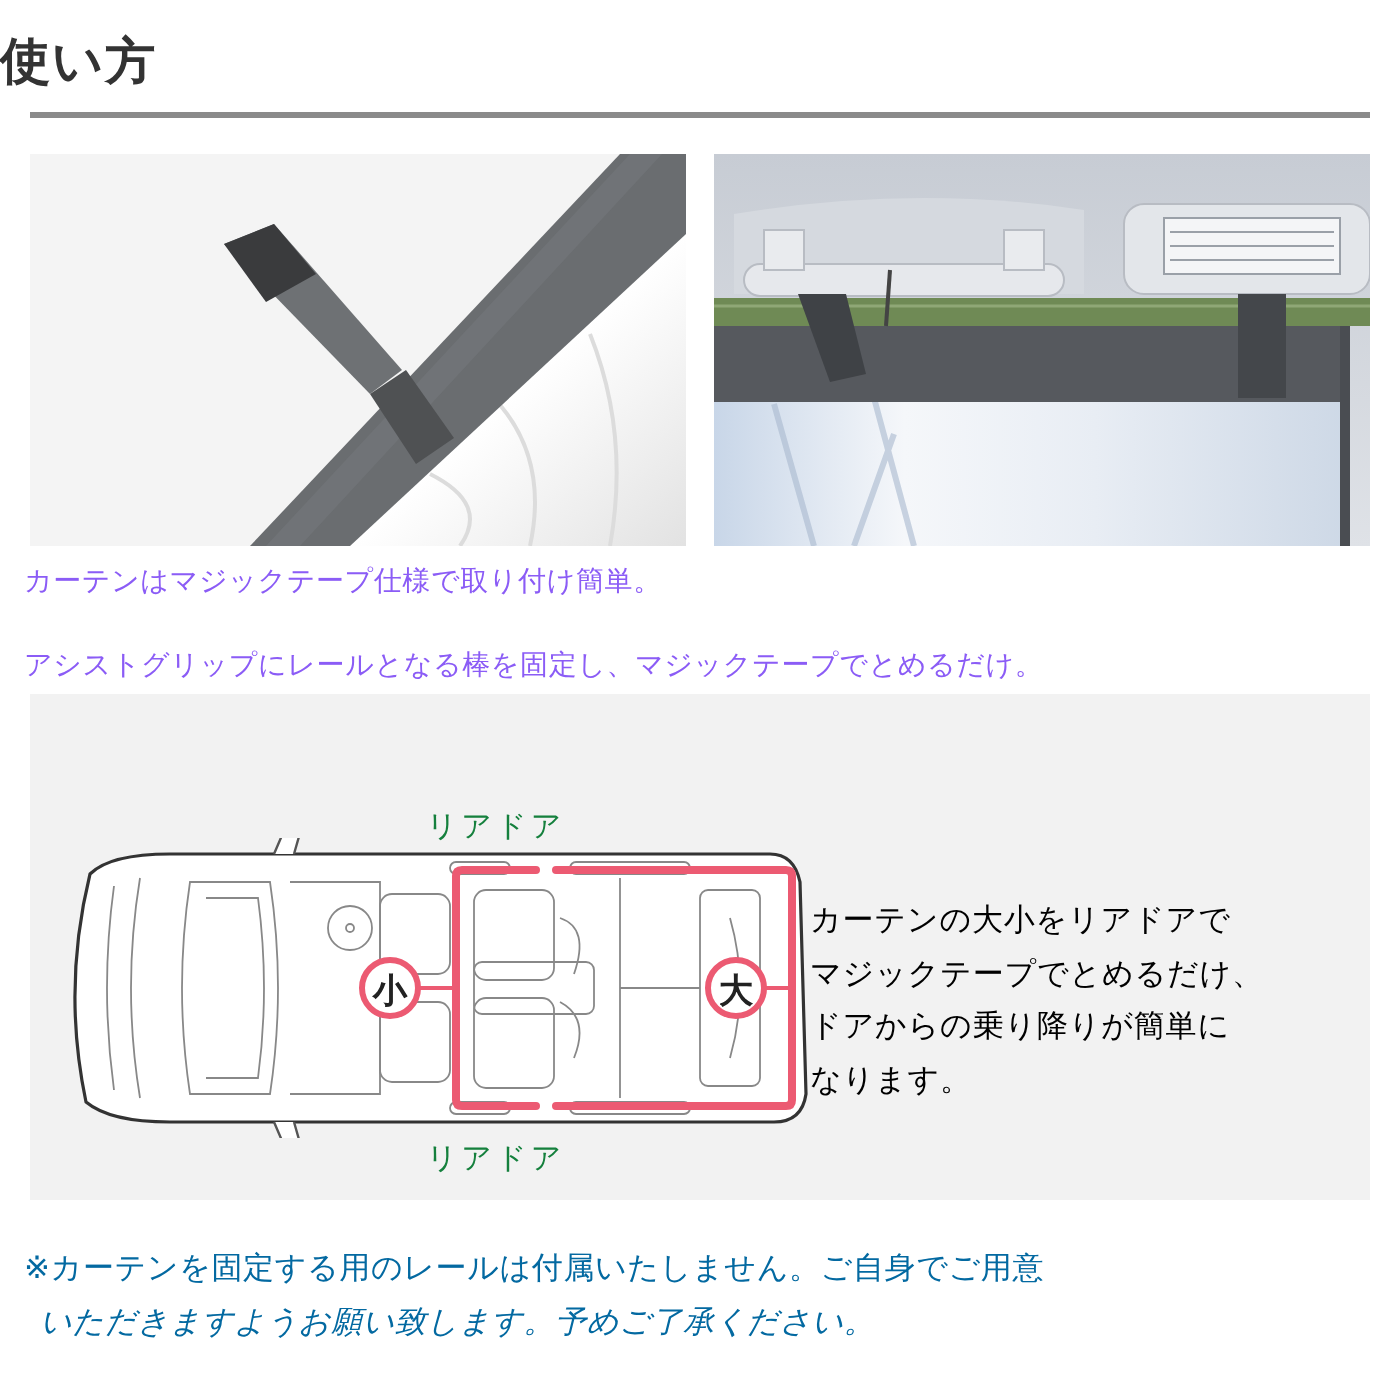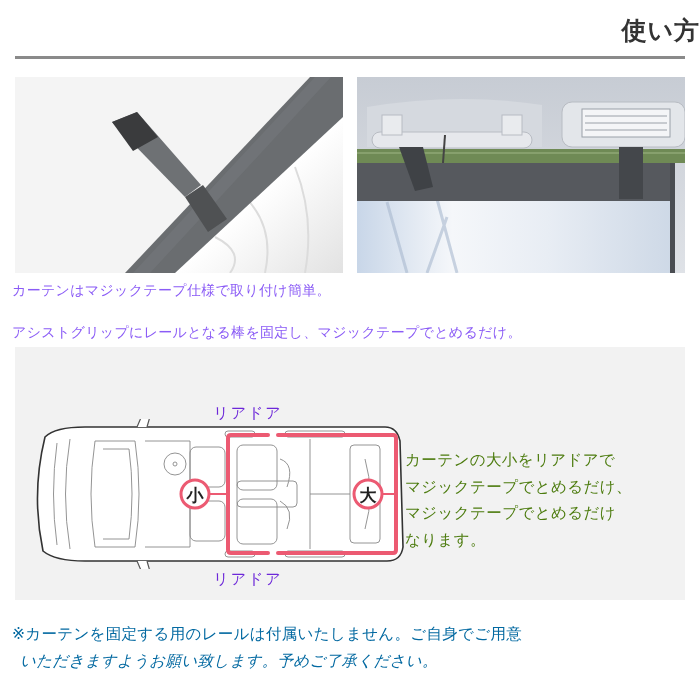--- a/index.html
+++ b/index.html
@@ -1,21 +1,21 @@
 <!DOCTYPE html>
 <html><head>
 <meta charset="utf-8">
 <style>
   * { box-sizing: border-box; margin: 0; padding: 0; }
   html, body { width: 700px; height: 700px; background: #ffffff; overflow: hidden; }
   body { position: relative; font-family: "DejaVu Sans", "Liberation Sans", sans-serif; color: #333333; }
 
   .title {
     position: absolute; left: 0; top: 14px; width: 700px;
-    text-align: right; font-size: 25px; font-weight: bold; color: #333;
+    text-align: left; font-size: 25px; font-weight: bold; color: #333;
     letter-spacing: 1px;
   }
   .title-rule {
     position: absolute; left: 15px; top: 56px; width: 670px; height: 3px;
     background: #8a8a8a;
   }
 
   .photo { position: absolute; top: 77px; height: 196px; overflow: hidden; }
   .photo-left { left: 15px; width: 328px; background: #f4f4f4; }
   .photo-right { left: 357px; width: 328px; background: #d9dde3; }
@@ -31,29 +31,29 @@
   .panel {
     position: absolute; left: 15px; top: 347px; width: 670px; height: 253px;
     background: #f2f2f2;
   }
   .panel-title {
     position: absolute; left: 0; top: 14px; width: 670px; text-align: center;
     font-size: 19px; font-weight: bold; color: #333;
   }
   .door-label {
     position: absolute; left: 188px; width: 90px; text-align: center;
-    font-size: 15px; color: #6d28d9; letter-spacing: 2px;
+    font-size: 15px; color: #15803d; letter-spacing: 2px;
   }
   .door-top { top: 57px; }
   .door-bottom { top: 223px; }
   .car-diagram { position: absolute; left: 10px; top: 72px; width: 380px; height: 150px; }
 
   .panel-text {
     position: absolute; left: 390px; top: 100px; width: 280px;
-    font-size: 15.5px; line-height: 26.5px; color: #4d7c0f; letter-spacing: 0.4px;
+    font-size: 15.5px; line-height: 26.5px; color: #000000; letter-spacing: 0.4px;
   }
   .panel-text div { white-space: nowrap; }
 
   .note {
     position: absolute; left: 12px; font-size: 15.5px; color: #0369a1; white-space: nowrap;
     letter-spacing: 0.3px;
   }
   .note-1 { top: 624px; }
   .note-2 { top: 651px; left: 20px; font-style: italic; }
 </style>
@@ -189,19 +189,19 @@
     <g>
       <circle cx="343" cy="75" r="14" fill="#ffffff" stroke="#ec5a72" stroke-width="3"></circle>
     </g>
   </svg>
   <div style="position:absolute; left:170px; top:137px; width:20px; text-align:center; font-size:17px; font-weight:bold; color:#222;">小</div>
   <div style="position:absolute; left:343px; top:137px; width:20px; text-align:center; font-size:17px; font-weight:bold; color:#222;">大</div>
 
   <div class="panel-text">
     <div>カーテンの大小をリアドアで</div>
     <div>マジックテープでとめるだけ、</div>
-    <div>マジックテープでとめるだけ</div>
+    <div>ドアからの乗り降りが簡単に</div>
     <div>なります。</div>
   </div>
 </div>
 
 <div class="note note-1">※カーテンを固定する用のレールは付属いたしません。ご自身でご用意</div>
 <div class="note note-2">いただきますようお願い致します。予めご了承ください。</div>
 
 </body></html>

